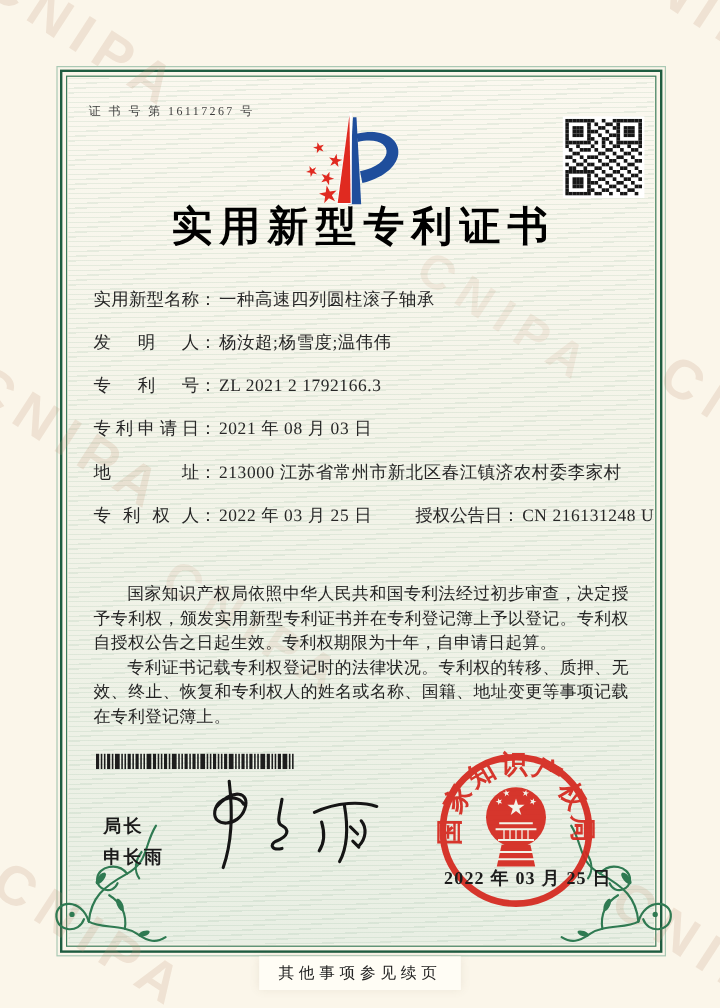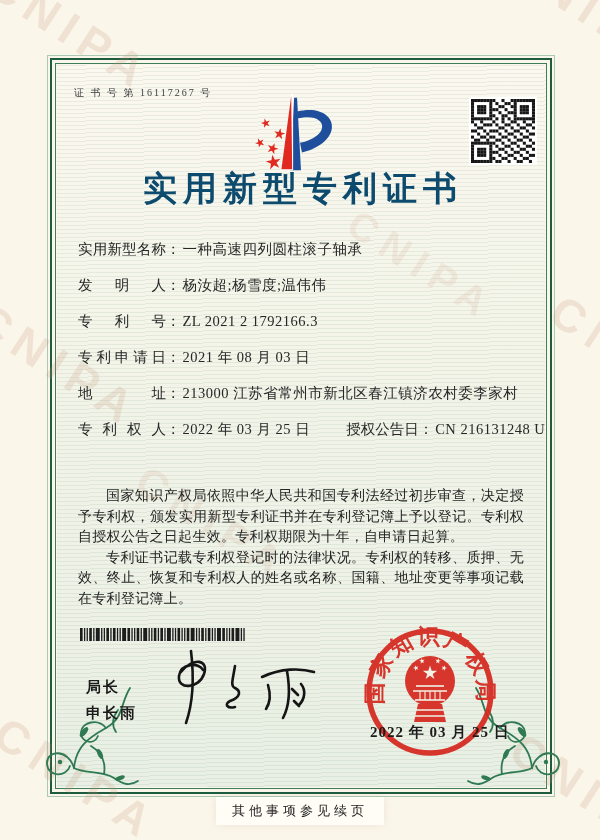--- a/index.html
+++ b/index.html
@@ -31,34 +31,34 @@
   .flourish{position:absolute;z-index:2;pointer-events:none;}
   .flourish.left{left:30px;top:682px;}
   .flourish.right{left:458px;top:682px;transform:scaleX(-1);}
 
   
   .layer{position:absolute;z-index:3;}
   .cert-no{left:74px;top:86px;font-size:10px;color:#3d3d3d;letter-spacing:2px;}
   .logo{left:236px;top:88px;}
   .qr{left:469px;top:97px;width:64px;height:64px;background:#fff;padding:2px;}
   .title{left:0;top:166px;width:100%;text-align:center;font-size:34px;font-weight:bold;
-         letter-spacing:6px;text-indent:6px;color:#0c4a6e;}
+         letter-spacing:6px;text-indent:6px;color:#000000;}
 
   .fields{left:78px;top:240px;width:452px;}
   .frow{height:20px;margin-bottom:16px;font-size:14.5px;font-weight:normal;color:#272727;white-space:nowrap;}
   .flabel{display:inline-block;width:88px;text-align:justify;text-align-last:justify;vertical-align:bottom;}
   .fvalue{margin-left:2px;letter-spacing:0.5px;}
   .grant2{margin-left:36px;}
 
   .body-text{left:78px;top:486px;width:446px;font-size:14px;line-height:20.5px;color:#242424;
              text-align:justify;}
   .body-text p{margin:0;text-indent:2em;letter-spacing:0.3px;}
 
   .barcode{left:80px;top:628px;}
-  .signer{left:86px;top:676px;font-family:Liberation Mono, monospace;
+  .signer{left:86px;top:676px;font-family:Liberation Serif, serif;
           font-weight:bold;font-size:15px;color:#1b1b1b;line-height:26px;letter-spacing:2px;}
   .signature{left:142px;top:642px;z-index:4;}
 
   .seal{left:345px;top:607px;z-index:4;}
   .seal-date{left:370px;top:723px;z-index:5;font-size:15px;font-weight:bold;color:#1c1c1c;letter-spacing:1px;}
 
   .page-no{left:0;top:763px;width:100%;text-align:center;font-size:12.5px;color:#333;letter-spacing:1px;}
   .footer-note{left:0;top:797px;width:100%;text-align:center;}
   .footer-note span{display:inline-block;background:#fffdf5;padding:5px 16px;font-size:13px;
                     color:#222;letter-spacing:4px;box-shadow:0 0 8px rgba(120,110,80,0.12);}

